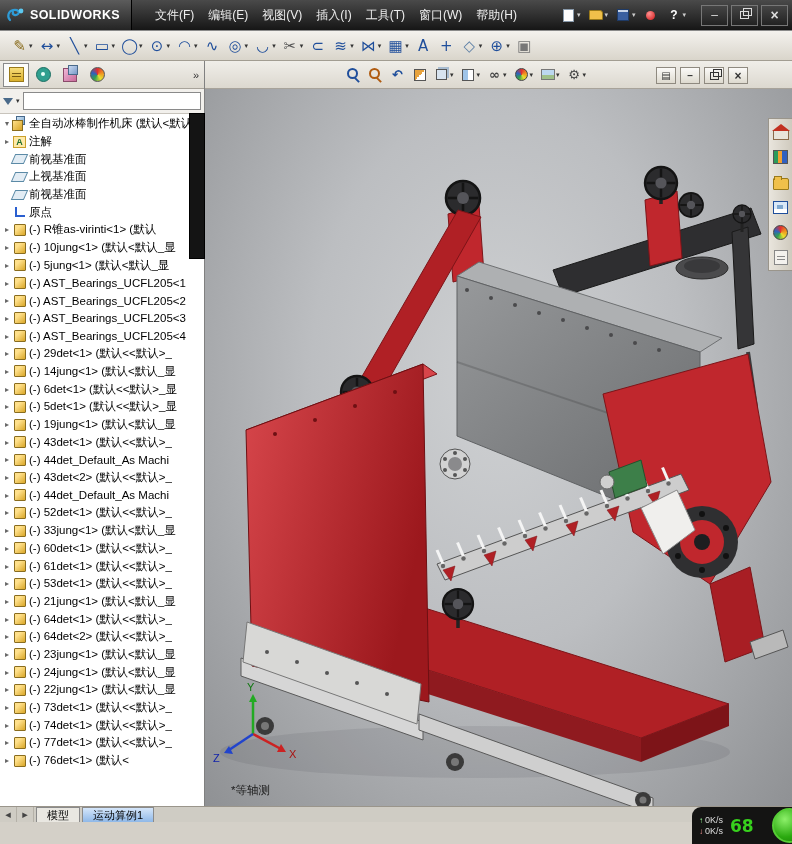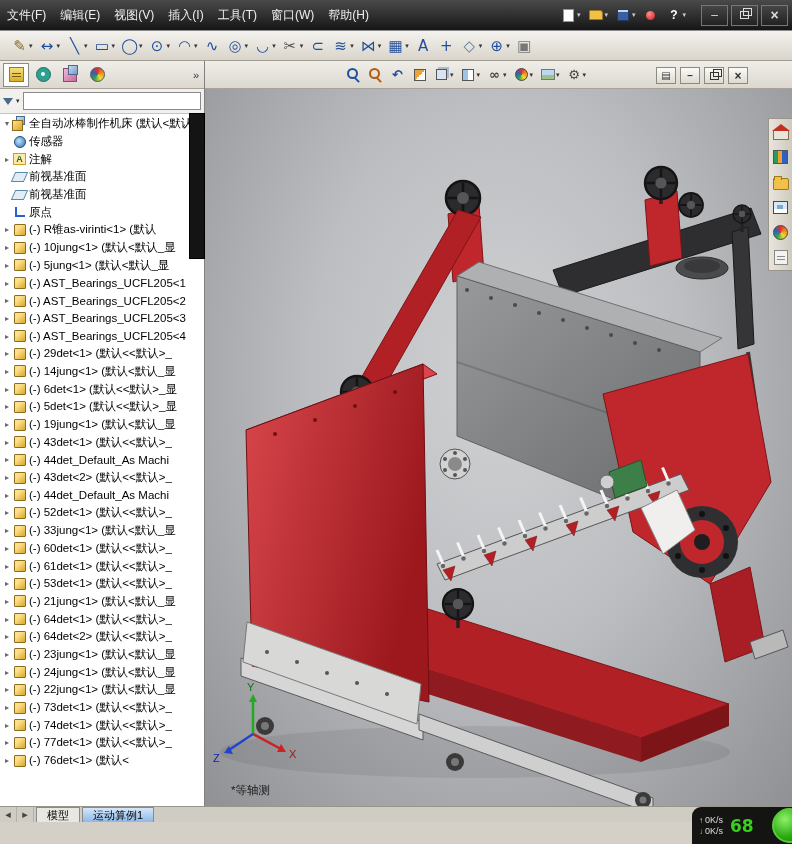--- a/index.html
+++ b/index.html
@@ -162,21 +162,28 @@
   .ov-num{font-size:17px;font-weight:bold;color:#37d11d;margin-left:7px;font-family:"DejaVu Sans",sans-serif;}
   .ov-ball{position:absolute;right:-15px;top:1px;width:35px;height:35px;border-radius:50%;
     background:radial-gradient(circle at 35% 30%,#8df06a,#2aa90f 60%,#1c7e08);border:2px solid #56cc36;box-sizing:border-box;}
 </style>
 </head>
 <body>
 
 <div id="app">
 
   <div id="titlebar">
-    <div id="menubar" style="display:flex;">
+    <div id="logo">
+      <svg width="20" height="18" viewBox="0 0 20 18">
+        <path d="M4,14 C1,11 2,5 7,4 C12,3 14,6 12,8 C10,10 6,9 7,6" fill="none" stroke="#2e9bd6" stroke-width="2.2" stroke-linecap="round"></path>
+        <circle cx="15" cy="5" r="2.4" fill="#5cc8f0"></circle>
+      </svg>
+      <span class="logo-text">SOLIDWORKS</span>
+    </div>
+    <div id="menubar" style="display:flex;padding-left:16px;">
         <div class="menu-item">文件(F)</div>
         <div class="menu-item">编辑(E)</div>
         <div class="menu-item">视图(V)</div>
         <div class="menu-item">插入(I)</div>
         <div class="menu-item">工具(T)</div>
         <div class="menu-item">窗口(W)</div>
         <div class="menu-item">帮助(H)</div>
       </div>
     <div id="qa">
         <div class="qa-btn">
@@ -356,33 +363,33 @@
       <span class="funnel-dd">▾</span>
       <input id="filterinput" value="" style="">
     </div>
     <div id="tree">
         <div class="trow">
           <span class="tarrow">▾</span>
           <span class="ticon ti-assembly"></span>
           <span class="tlabel">全自动冰棒制作机床 (默认&lt;默认</span>
         </div>
         <div class="trow">
-          <span class="tarrow"></span>
-          <span class="ticon ti-sensors"></span>
-          <span class="tlabel">传感器</span>
-        </div>
-        <div class="trow">
           <span class="tarrow">▸</span>
           <span class="ticon ti-annotations"></span>
           <span class="tlabel">注解</span>
         </div>
         <div class="trow">
           <span class="tarrow"></span>
           <span class="ticon ti-plane"></span>
           <span class="tlabel">前视基准面</span>
+        </div>
+        <div class="trow">
+          <span class="tarrow"></span>
+          <span class="ticon ti-plane"></span>
+          <span class="tlabel">上视基准面</span>
         </div>
         <div class="trow">
           <span class="tarrow"></span>
           <span class="ticon ti-plane"></span>
           <span class="tlabel">前视基准面</span>
         </div>
         <div class="trow">
           <span class="tarrow"></span>
           <span class="ticon ti-origin"></span>
           <span class="tlabel">原点</span>

